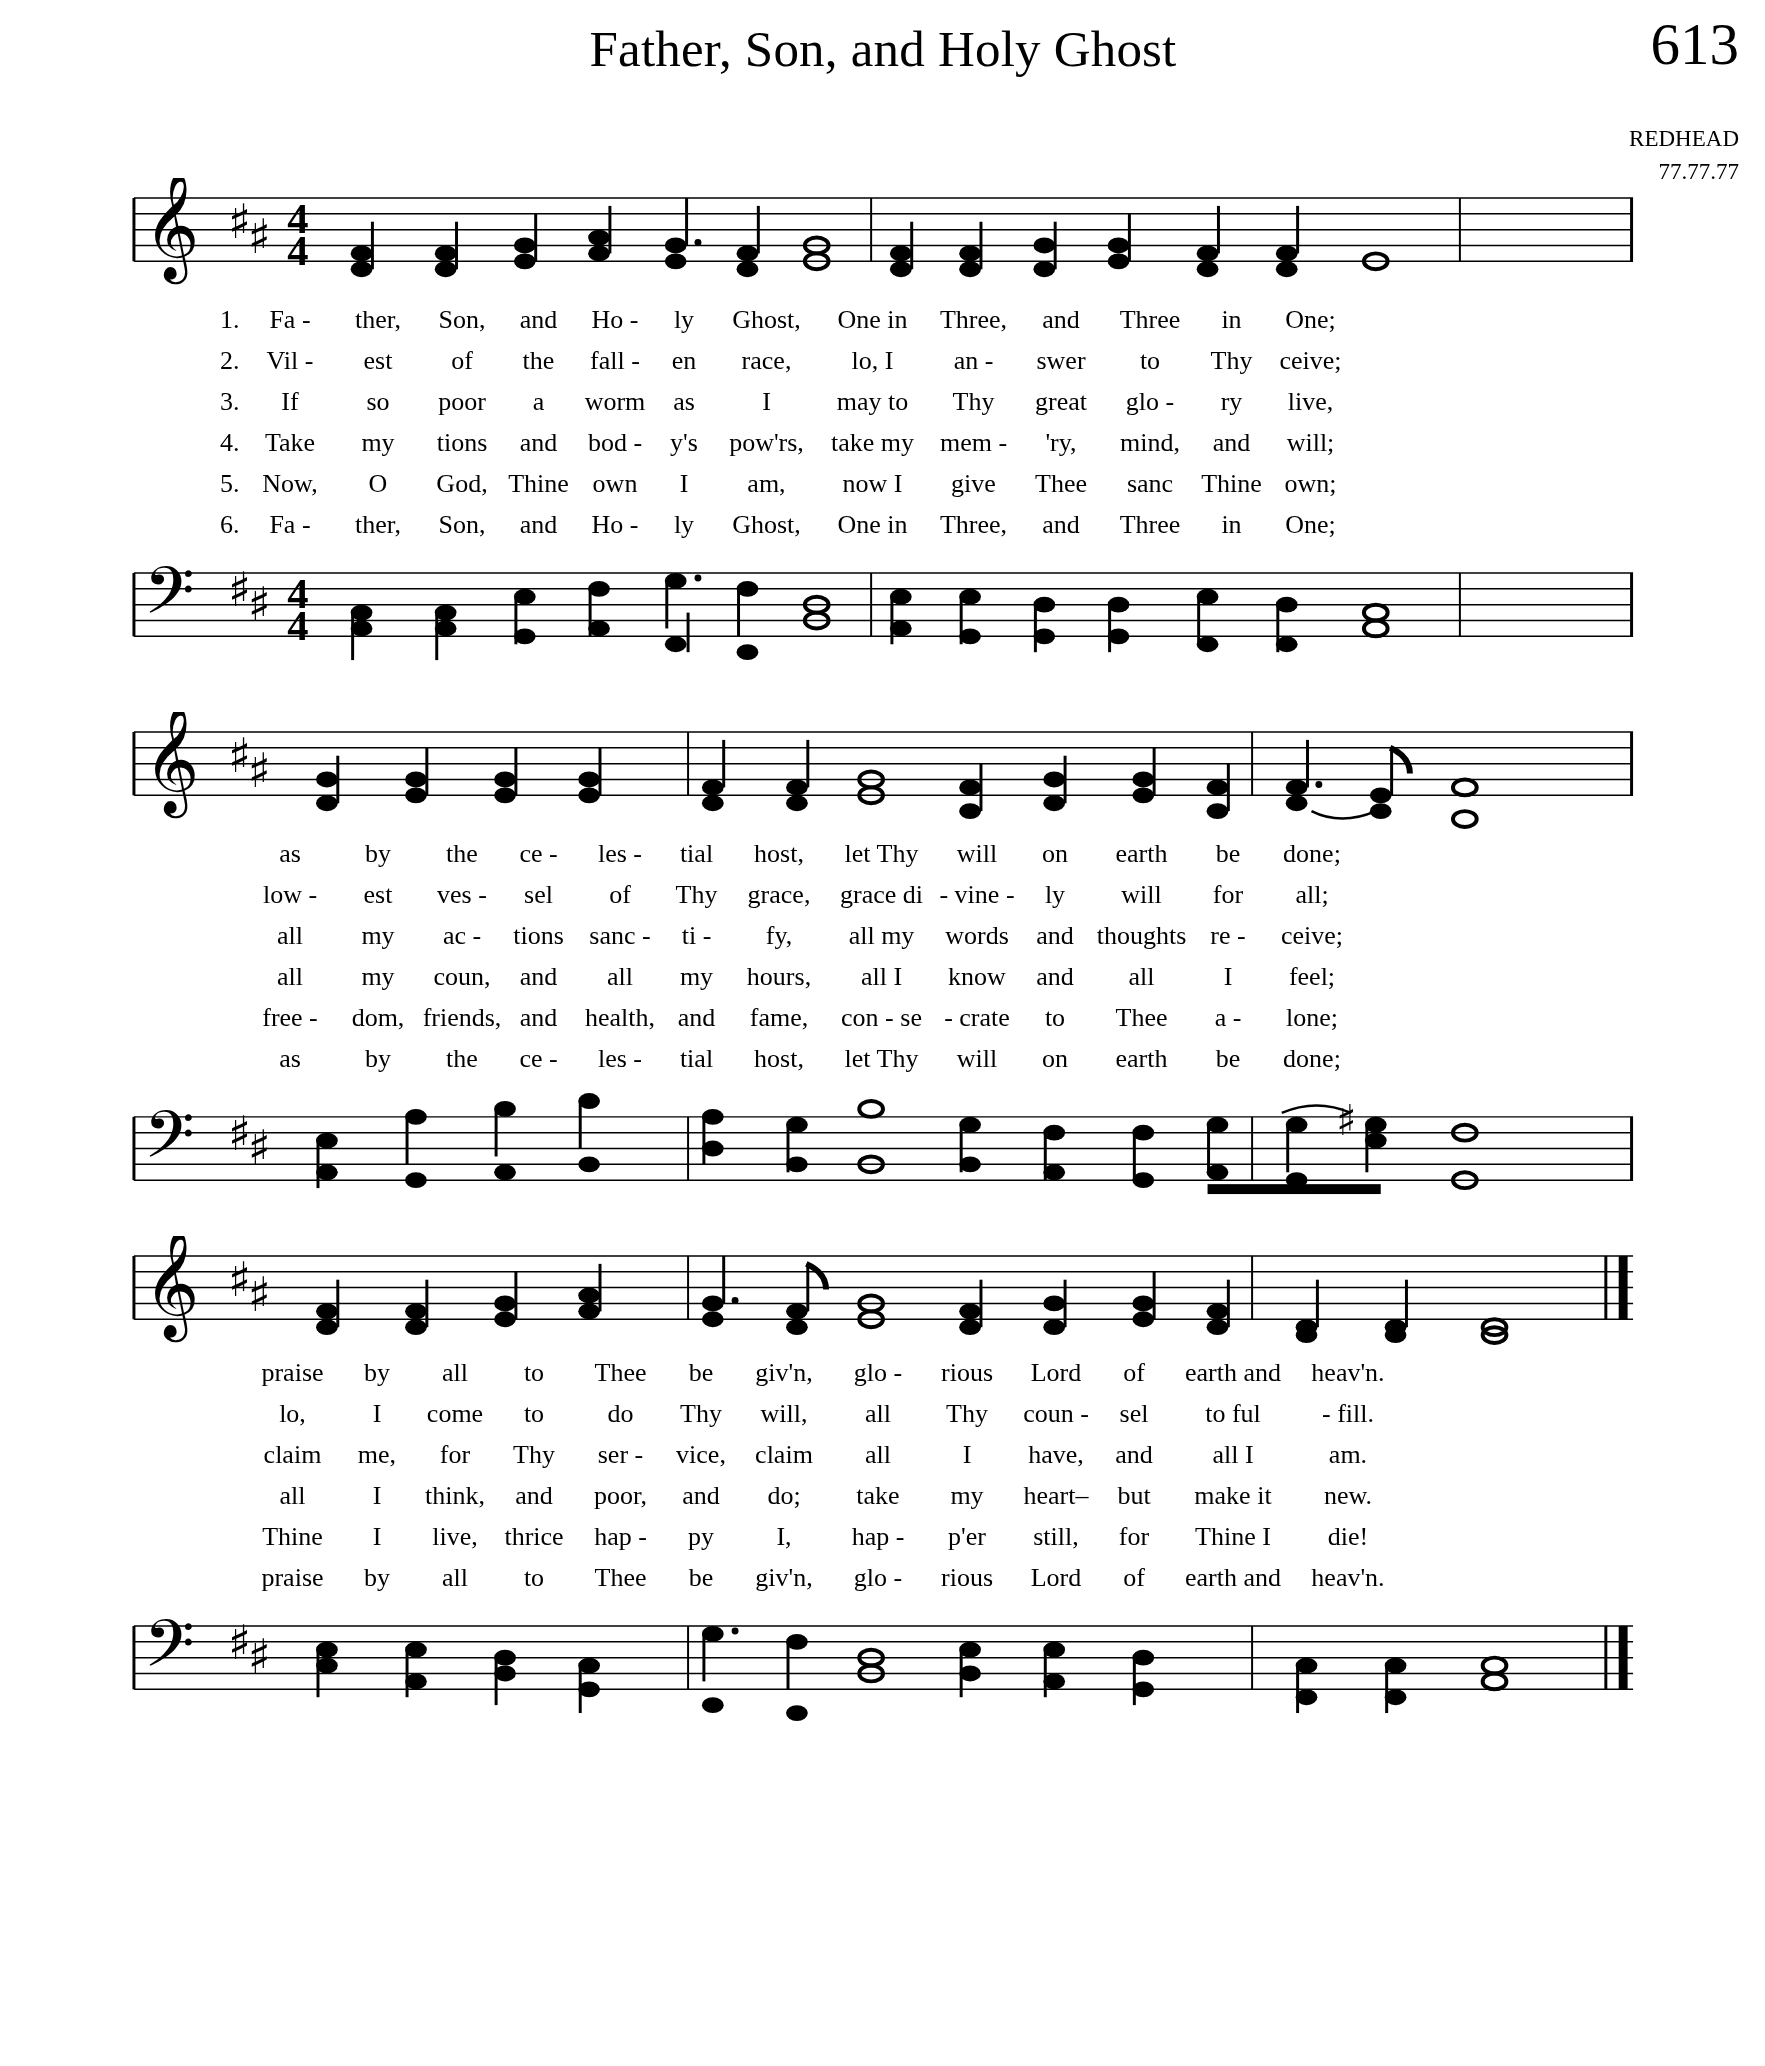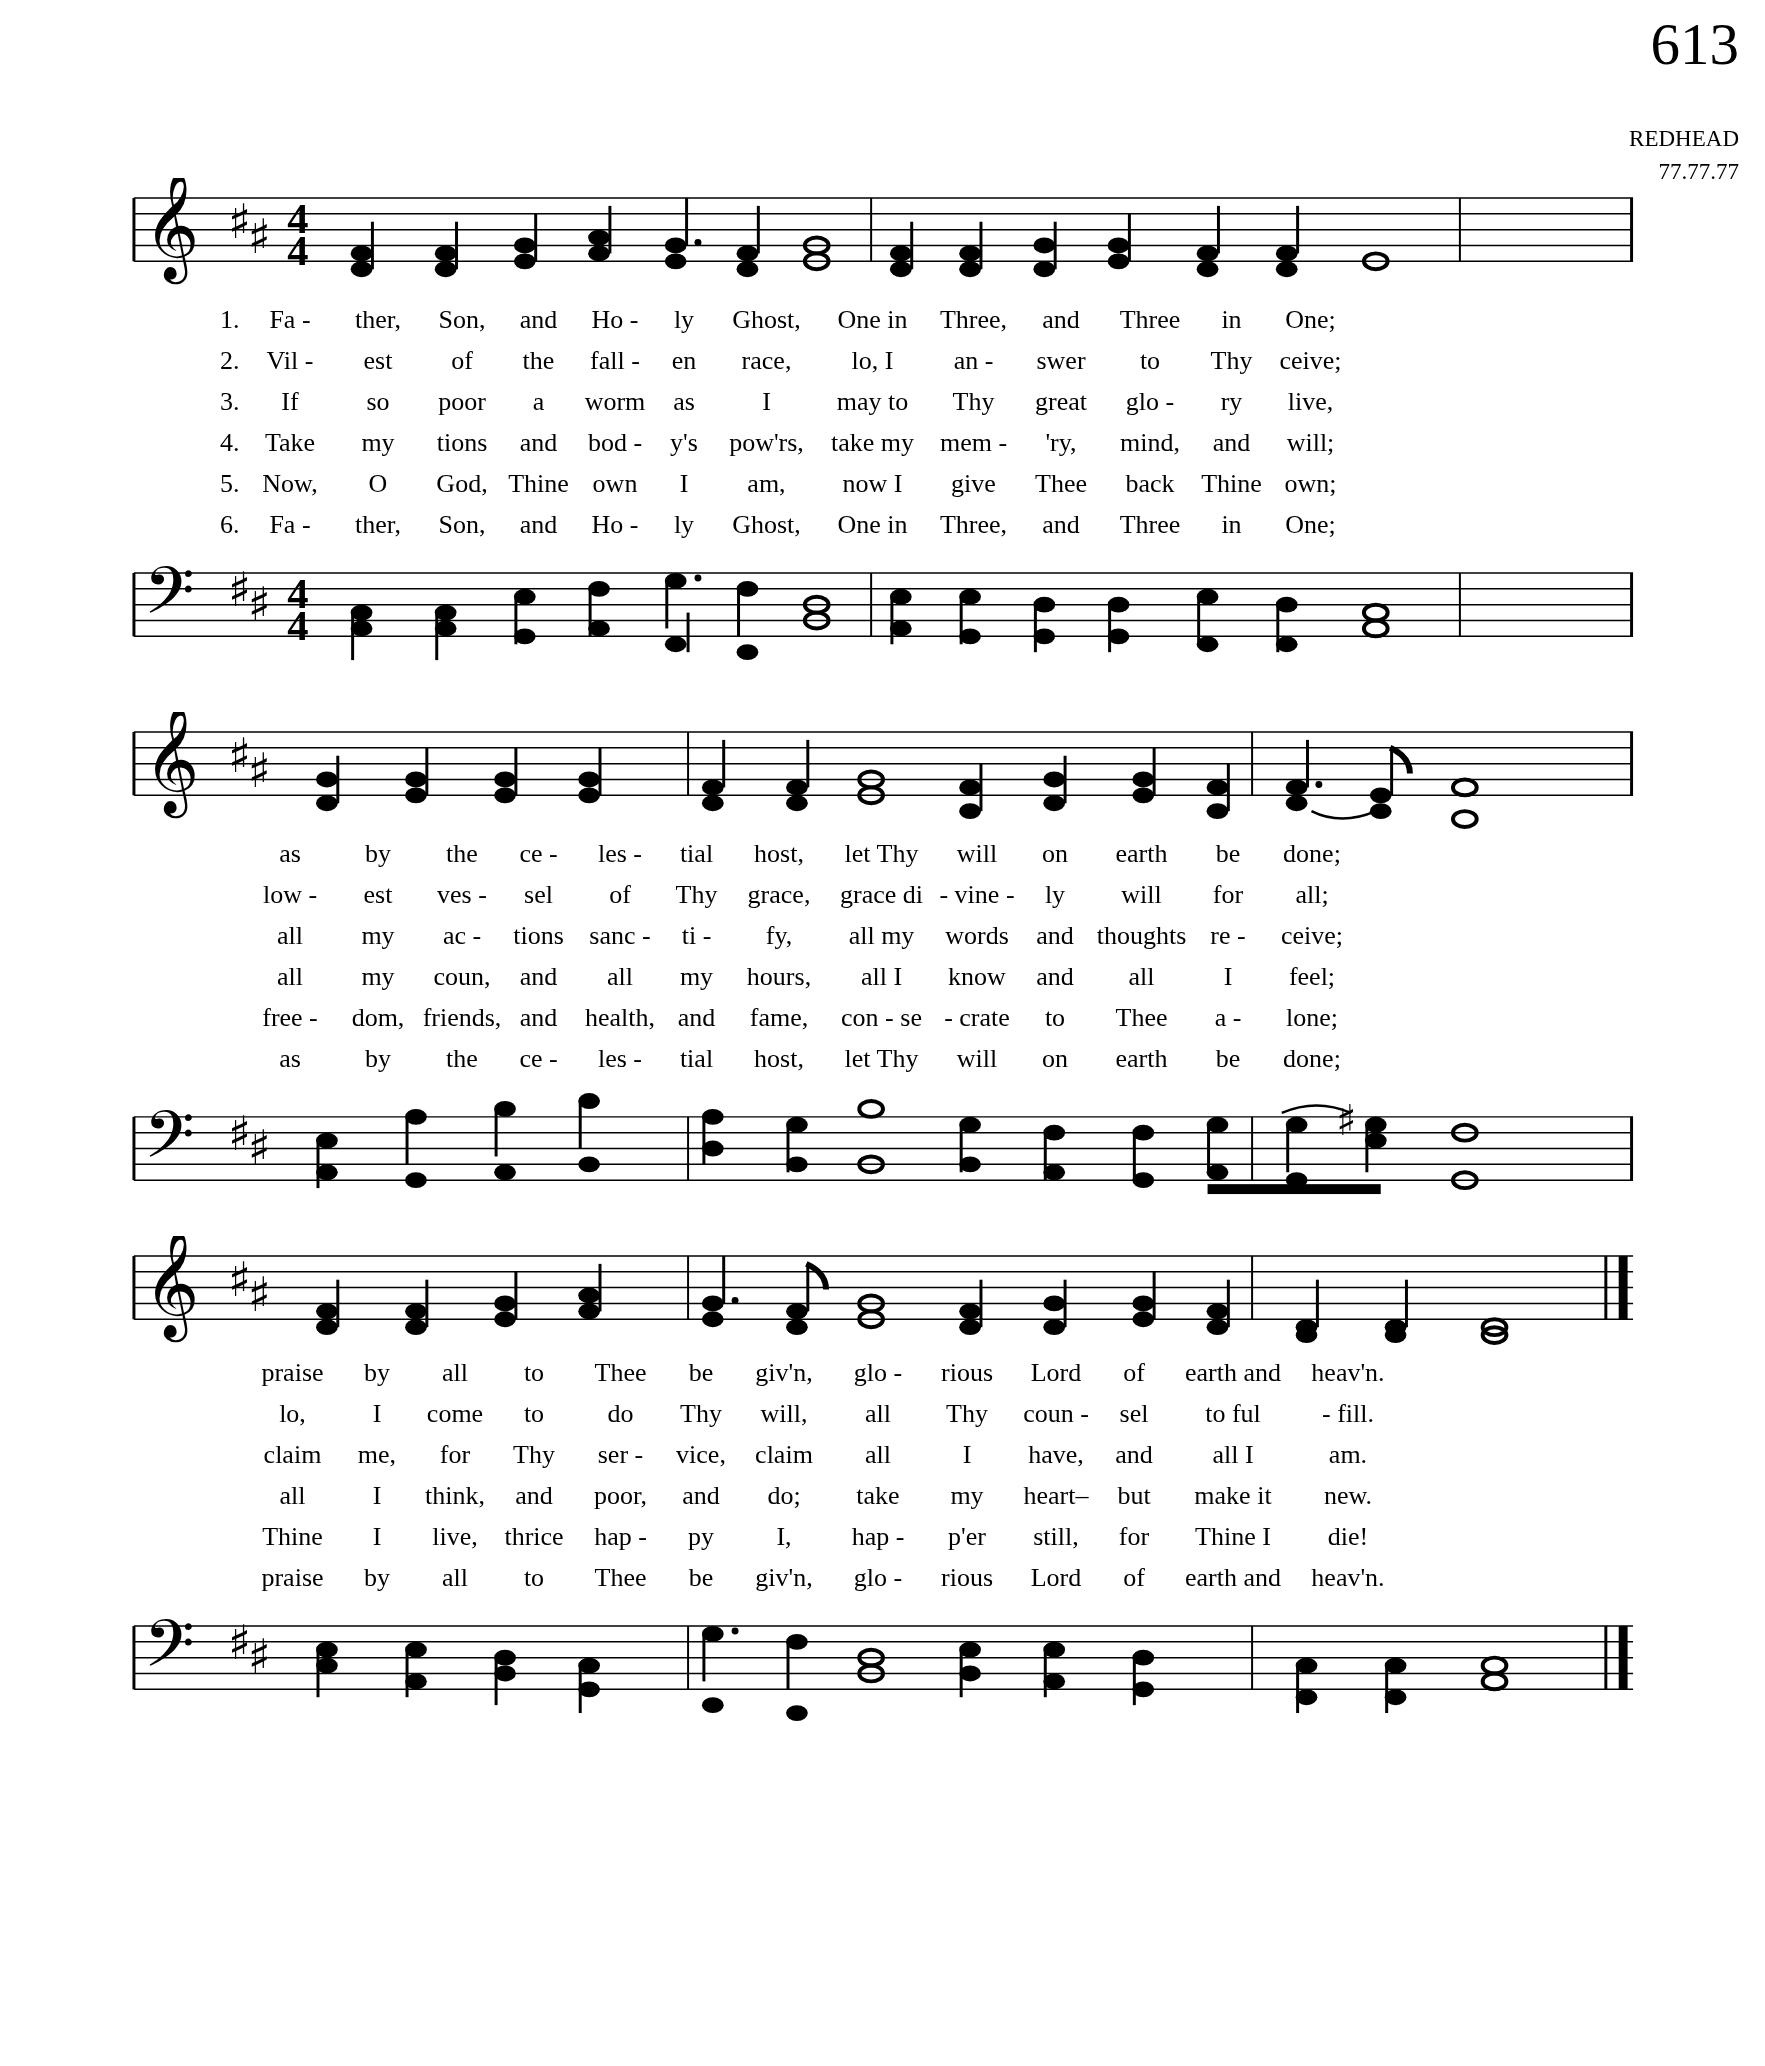--- a/index.html
+++ b/index.html
@@ -104,20 +104,21 @@
     text-align: center;
     flex: 0 0 auto;
   }
 </style>
 </head>
 <body>
 
 <div class="page">
 
   <div class="header">
+    <div class="hymn-title">Father, Son, and Holy Ghost</div>
     <div class="hymn-number">613</div>
     <div class="credits-right">
       <div>REDHEAD</div>
       <div>77.77.77</div>
     </div>
   </div>
 
   <div class="system">
 
     <div class="staff-block">
@@ -262,21 +263,21 @@
           <span class="syl" style="width:87px">Now,</span>
           <span class="syl" style="width:89px">O</span>
           <span class="syl" style="width:79px">God,</span>
           <span class="syl" style="width:74px">Thine</span>
           <span class="syl" style="width:79px">own</span>
           <span class="syl" style="width:59px">I</span>
           <span class="syl" style="width:106px">am,</span>
           <span class="syl" style="width:106px">now I</span>
           <span class="syl" style="width:96px">give</span>
           <span class="syl" style="width:79px">Thee</span>
-          <span class="syl" style="width:99px">back</span>
+          <span class="syl" style="width:99px">sanc</span>
           <span class="syl" style="width:64px">Thine</span>
           <span class="syl" style="width:94px">own;</span>
         </span>
       </div>
       <div class="lyric-line">
         <span class="verse-num">6.</span>
         <span class="syl-row">
           <span class="syl" style="width:87px">Fa -</span>
           <span class="syl" style="width:89px">ther,</span>
           <span class="syl" style="width:79px">Son,</span>

